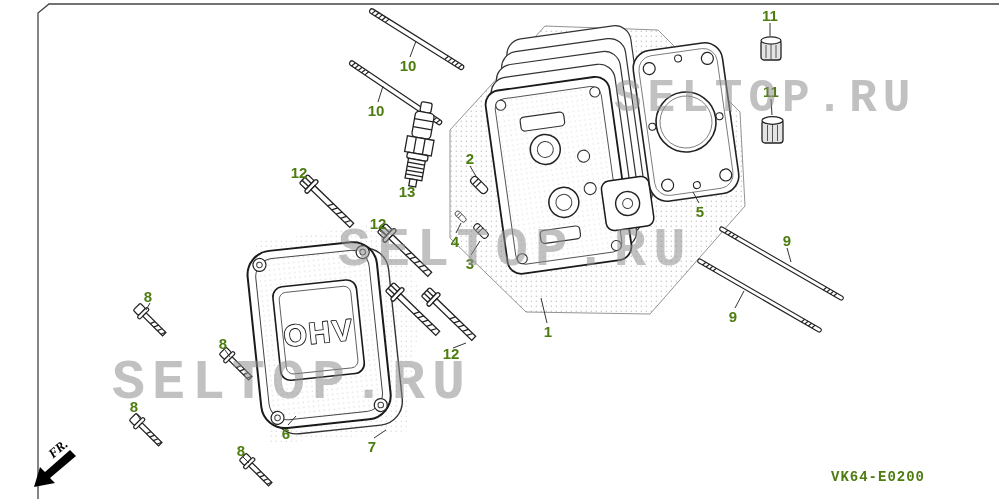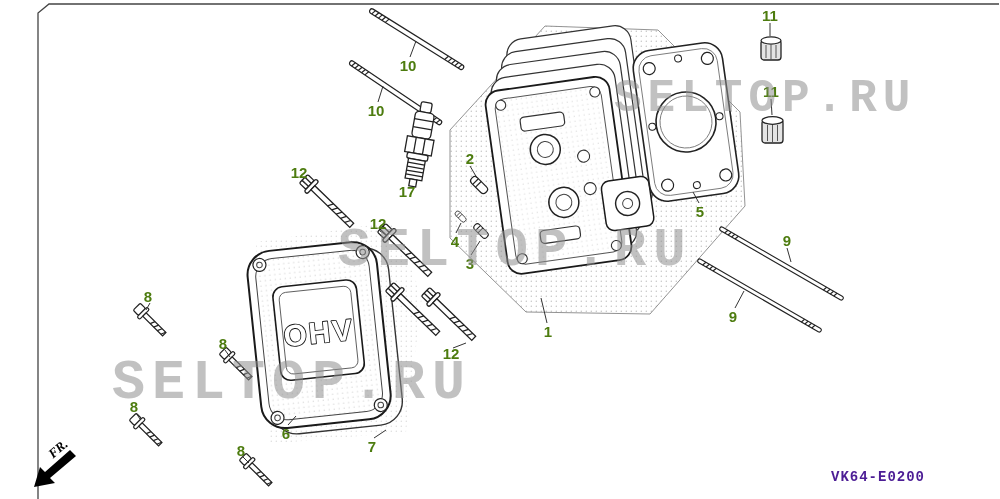--- a/index.html
+++ b/index.html
@@ -13,21 +13,21 @@
   }
   .watermark {
     position:absolute; z-index:5; font-family:Liberation Mono, monospace;
     font-weight:700; color:#8f8f8f; opacity:.55; line-height:1; white-space:nowrap;text-align:right;
   }
   .wm-tr  { left:614px; top:76px;  font-size:46px; letter-spacing:6px; }
   .wm-mid { left:338px; top:224px; font-size:54px; letter-spacing:7px; }
   .wm-bl  { left:112px; top:356px; font-size:55px; letter-spacing:7px; }
   .code {
     position:absolute; left:831px; top:469px; z-index:3;
-    font:bold 14px "Liberation Mono", monospace; letter-spacing:1px; color:#4c1d95;
+    font:bold 14px "Liberation Mono", monospace; letter-spacing:1px; color:#4d7c0f;
   }
   .fr-label {
     position:absolute; left:48px; top:441px; z-index:4; color:#000;
     font:italic bold 13px "Liberation Serif", serif; transform:rotate(-40deg);
   }
 </style>
 </head>
 <body>
 
 <div class="stage">
@@ -232,21 +232,21 @@
       <line x1="243" y1="457" x2="249" y2="463"></line>
     </g>
 
     <polygon points="70,450 45,472 40,467 34,487 55,483 50,478 76,456" fill="#000"></polygon>
   </svg>
 
   <span class="plabel" style="left:770px;top:15px">11</span>
   <span class="plabel" style="left:771px;top:91px">11</span>
   <span class="plabel" style="left:408px;top:65px">10</span>
   <span class="plabel" style="left:376px;top:110px">10</span>
-  <span class="plabel" style="left:407px;top:191px">17</span>
+  <span class="plabel" style="left:407px;top:191px">13</span>
   <span class="plabel" style="left:470px;top:158px">2</span>
   <span class="plabel" style="left:455px;top:241px">4</span>
   <span class="plabel" style="left:470px;top:263px">3</span>
   <span class="plabel" style="left:299px;top:172px">12</span>
   <span class="plabel" style="left:378px;top:223px">12</span>
   <span class="plabel" style="left:451px;top:353px">12</span>
   <span class="plabel" style="left:700px;top:211px">5</span>
   <span class="plabel" style="left:787px;top:240px">9</span>
   <span class="plabel" style="left:733px;top:316px">9</span>
   <span class="plabel" style="left:548px;top:331px">1</span>

